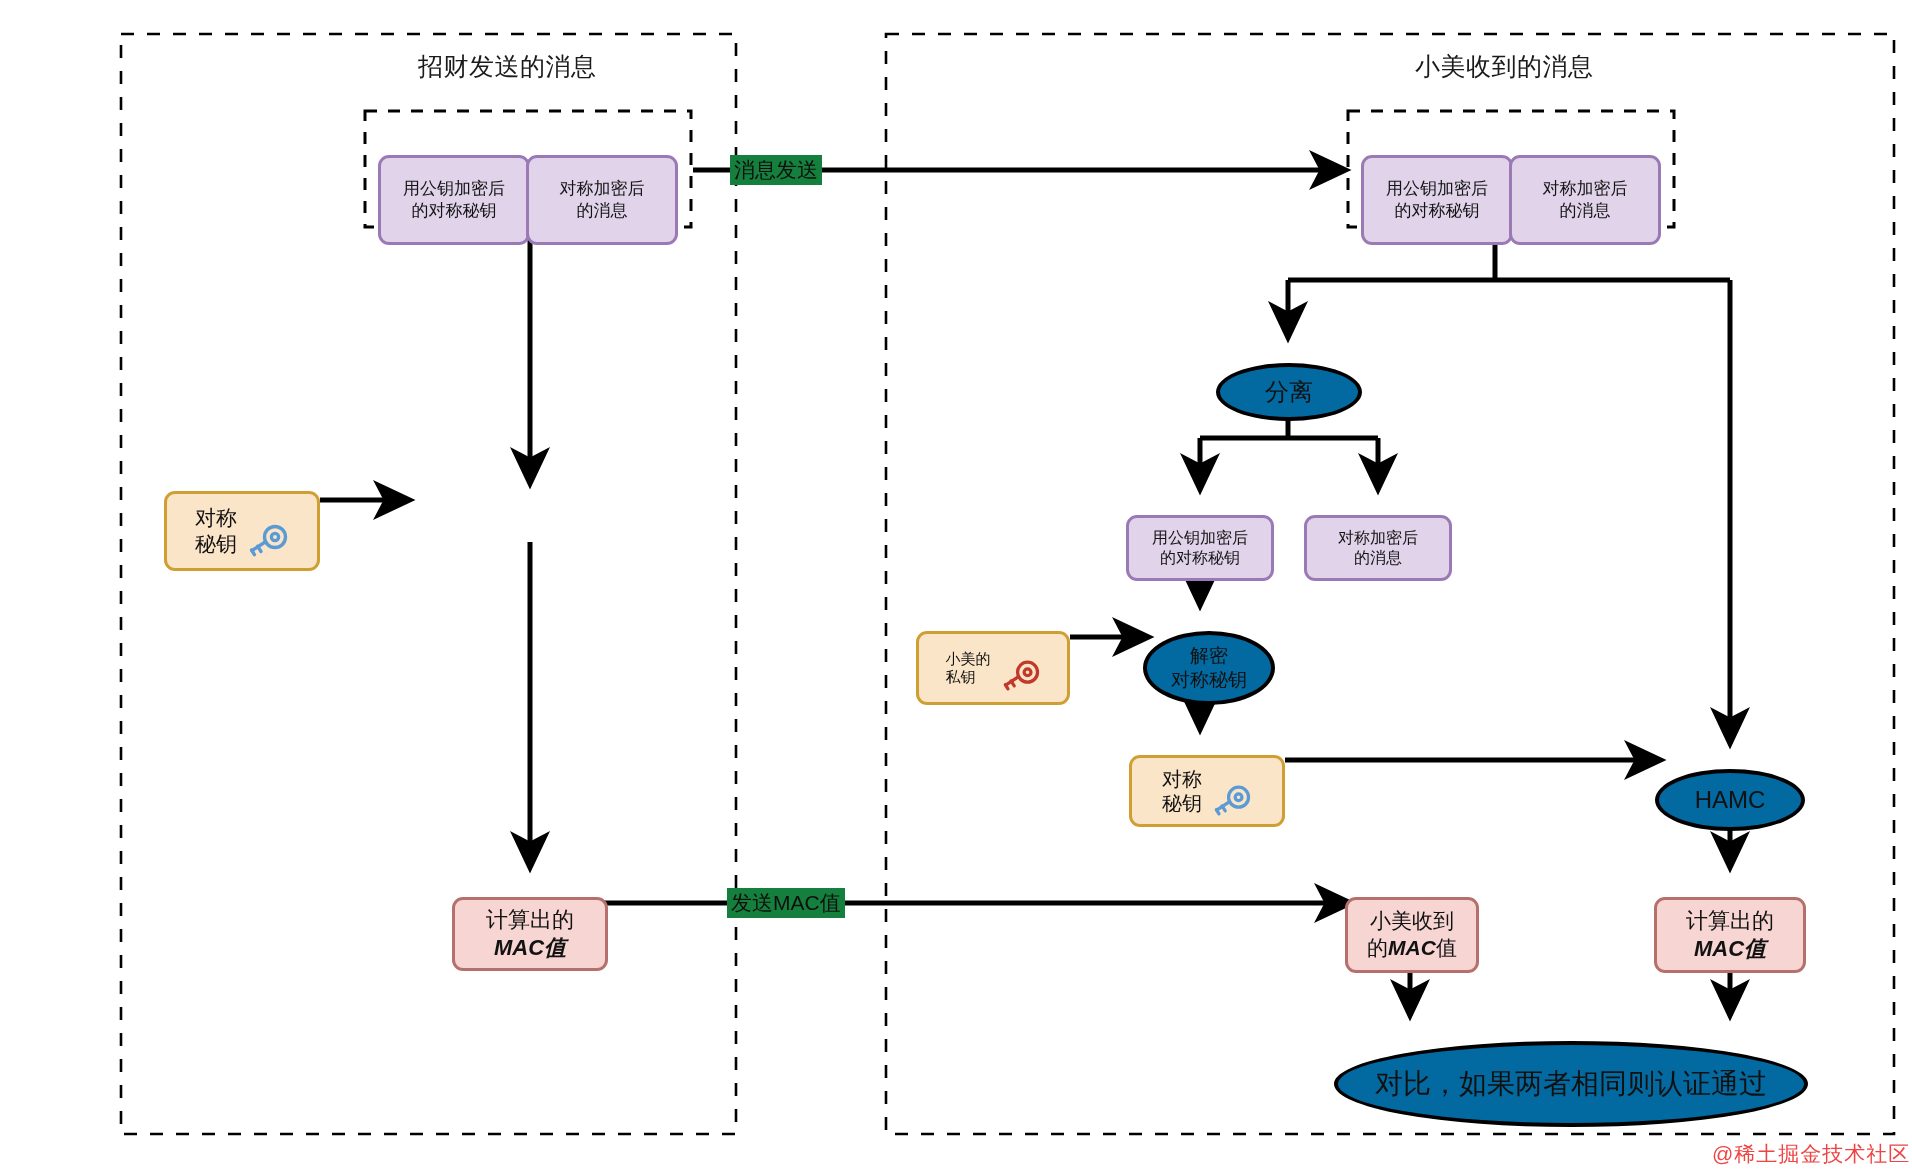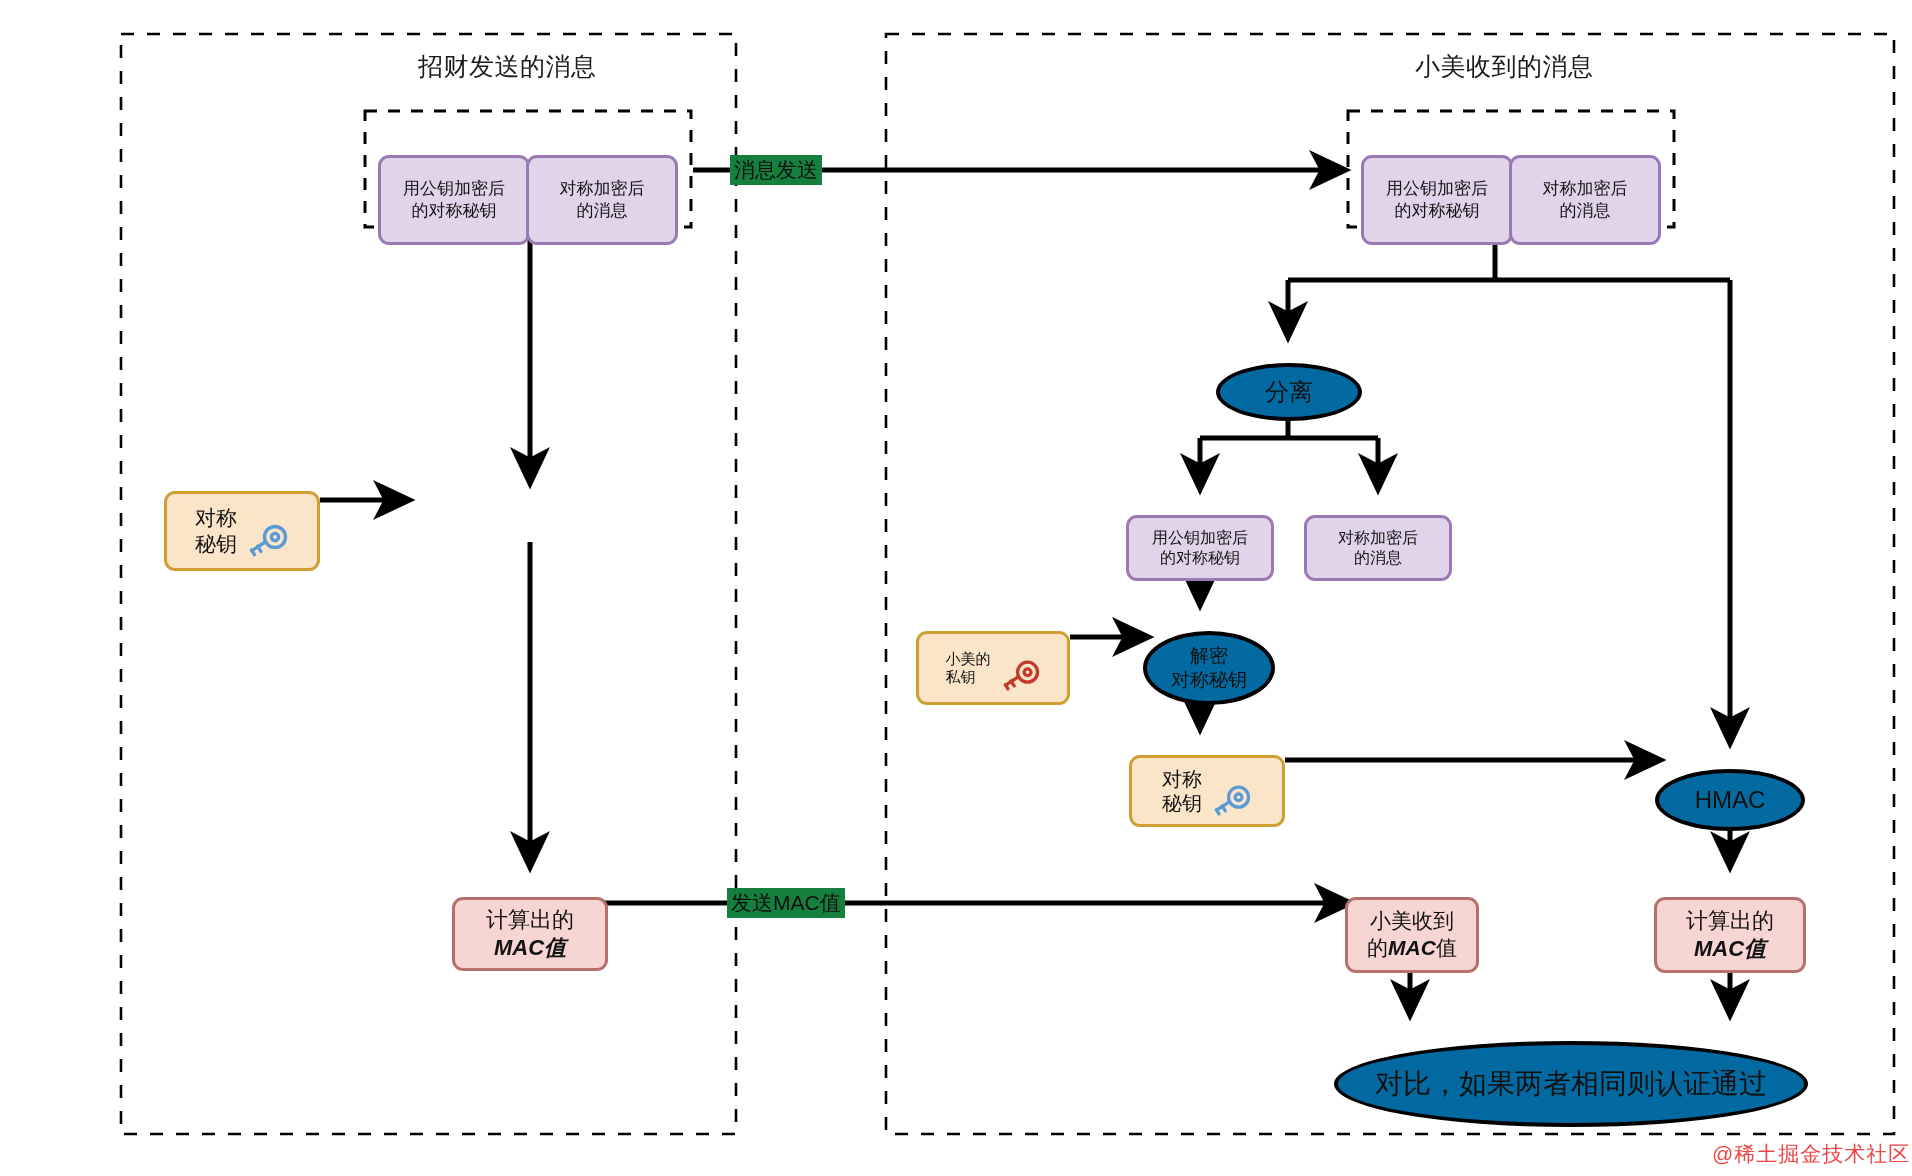--- a/index.html
+++ b/index.html
@@ -252,21 +252,21 @@
           <circle cx="32" cy="16" r="10.5"></circle>
           <circle cx="32" cy="16" r="3.6"></circle>
           <path d="M22.2 21 L9 29.5"></path>
           <path d="M14.6 25.2 L18 30.5"></path>
           <path d="M8.6 29 L11.4 33.6"></path>
         </g>
       </svg>
     </span>
   </div>
 
-  <div class="node ellipse" style="left:1655px; top:738px; width:150px; height:62px;">HMAC</div>
+  <div class="node ellipse" style="left:1655px; top:738px; width:150px; height:62px;">HAMC</div>
 
   <div class="node redbox" style="left:1345px; top:866px; width:134px; height:76px; flex-direction:column; font-size:21px;">
     <span>小美收到</span>
     <span><span>的</span><span class="ital">MAC</span><span>值</span></span>
   </div>
 
   <div class="node redbox" style="left:1654px; top:866px; width:152px; height:76px; flex-direction:column;">
     <span>计算出的</span>
     <span class="ital">MAC值</span>
   </div>

